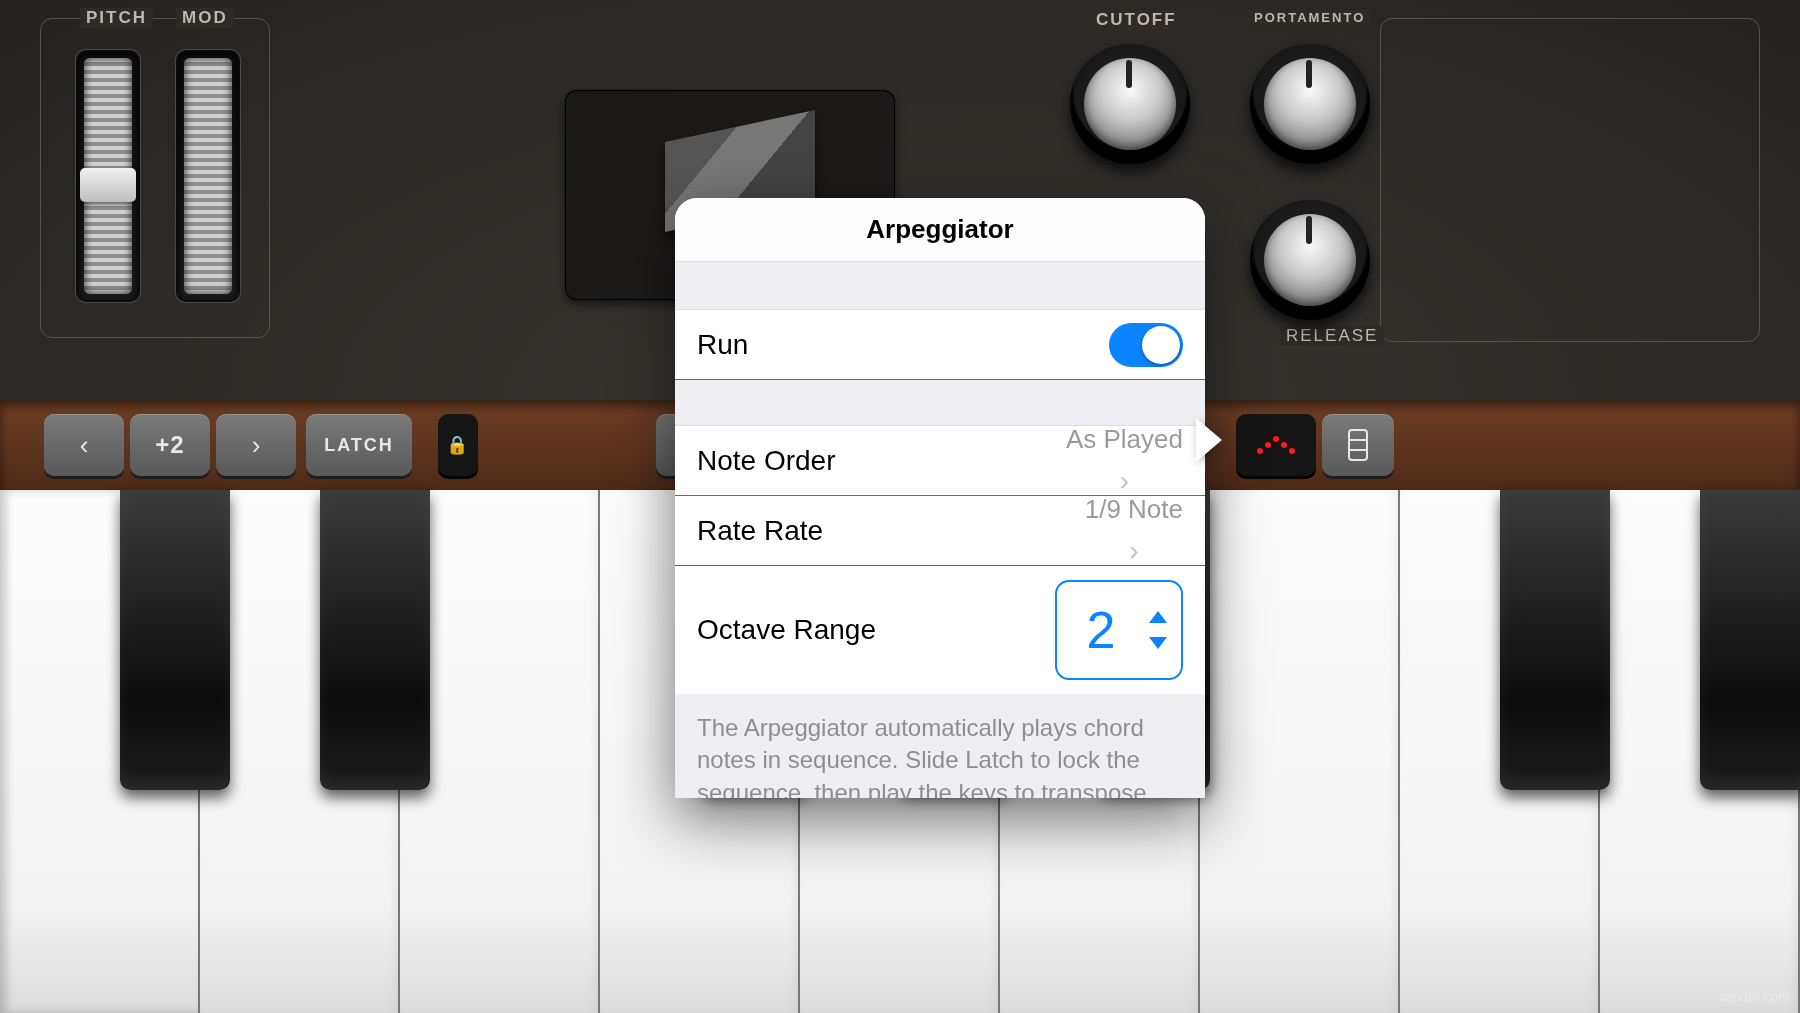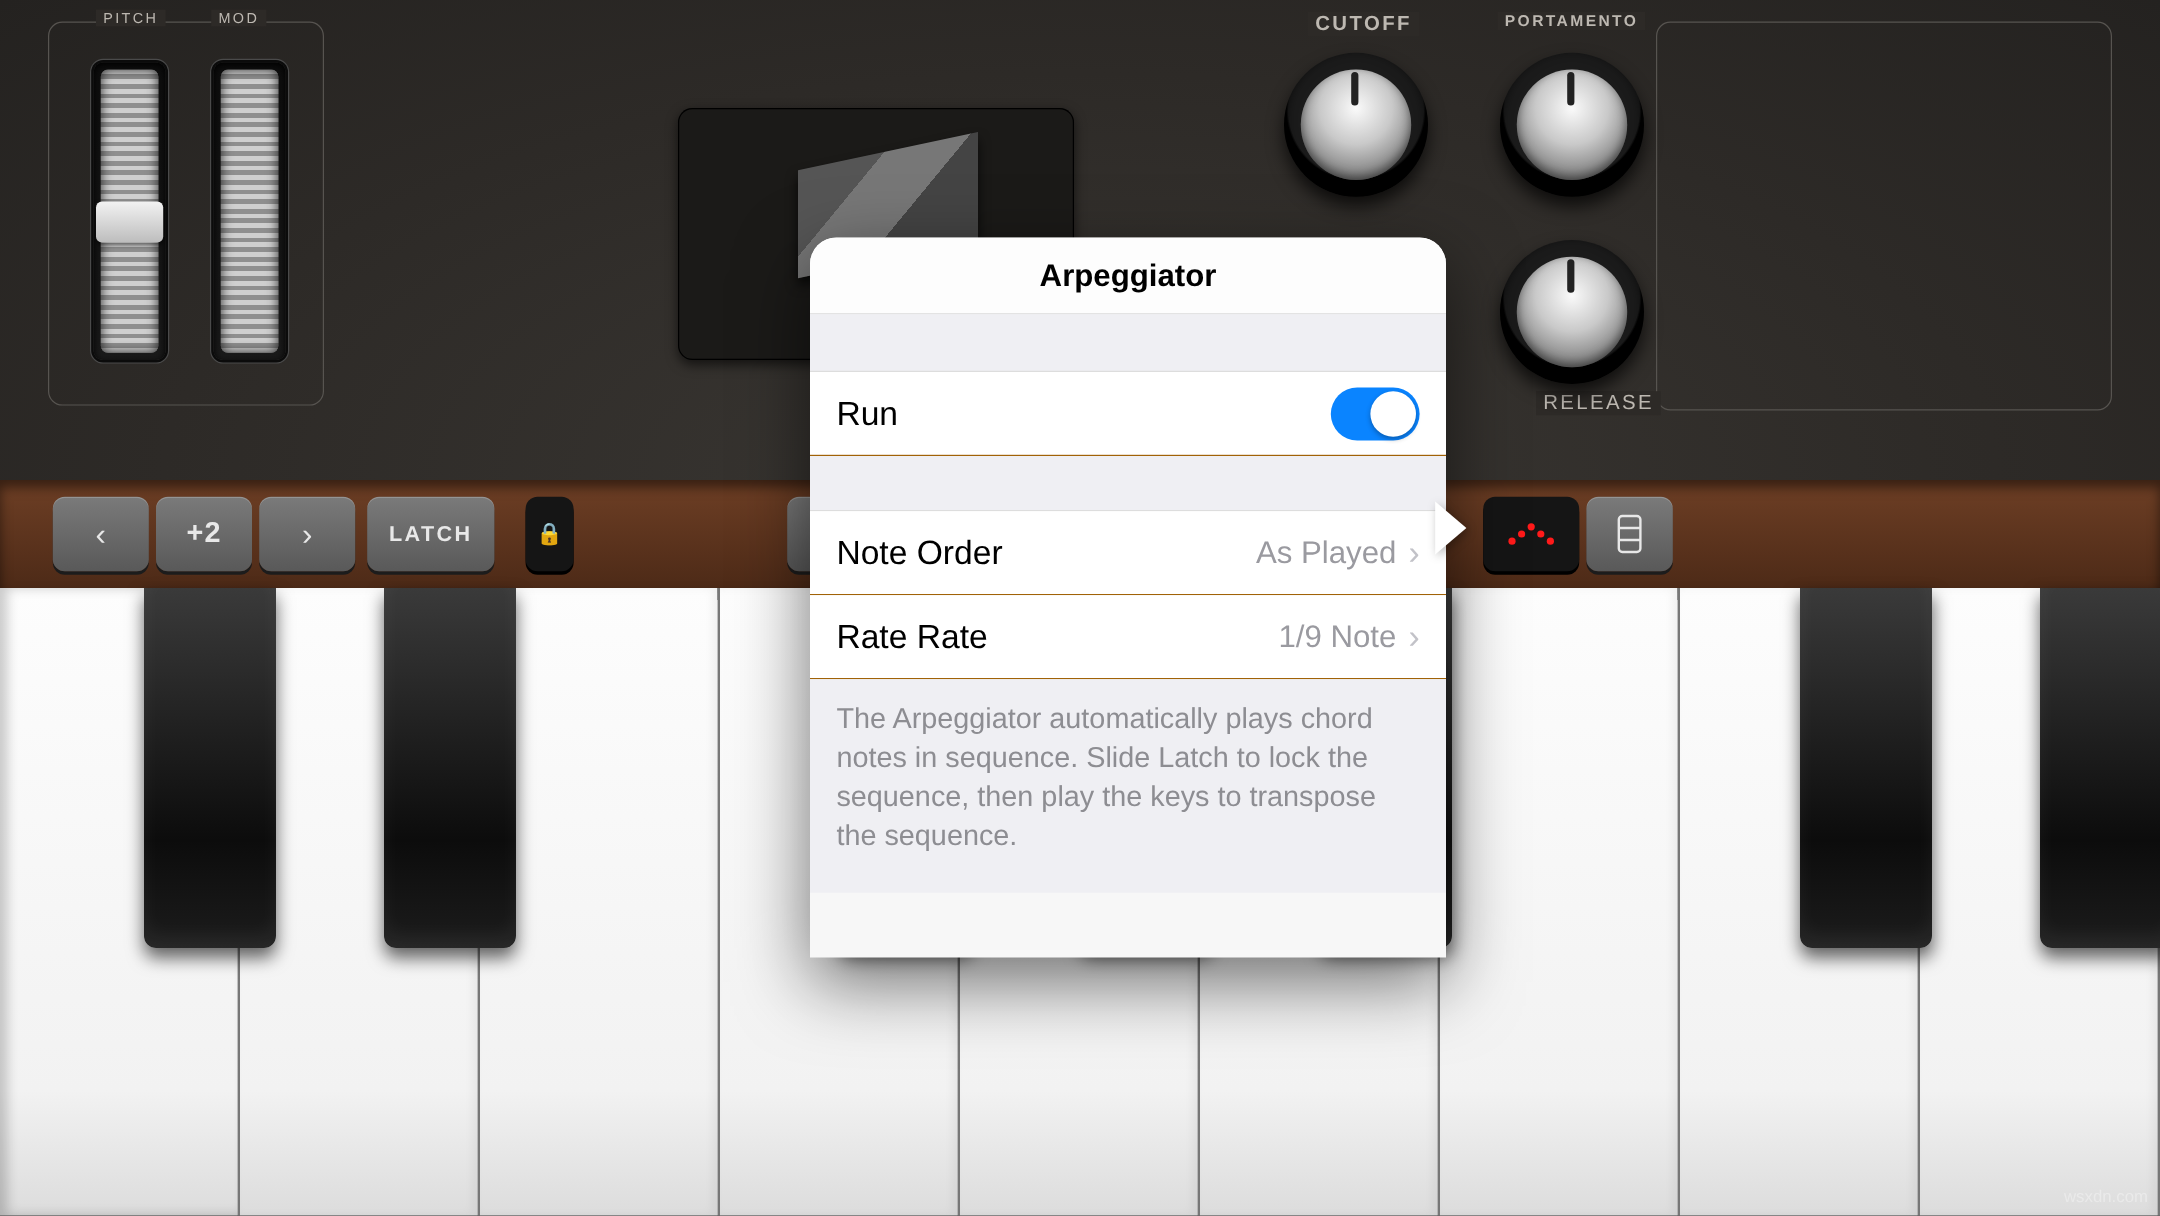--- a/index.html
+++ b/index.html
@@ -10,21 +10,21 @@
   .synth-panel {
     position: absolute; left: 0; top: 0; width: 1800px; height: 400px;
     background: radial-gradient(ellipse at 50% 100%, #3a3733 0%, #2d2a27 60%, #242220 100%);
   }
   .panel-frame {
     position: absolute; border: 1px solid #555; border-radius: 12px;
   }
   .frame-left  { left: 40px;  top: 18px; width: 230px; height: 320px; border-color:#575450;}
   .frame-right { right: 40px; top: 18px; width: 380px; height: 324px; border-color:#575450;}
   .frame-label {
-    position: absolute; top: 8px; font-size: 12px; letter-spacing: 2px; color: #bdb8b1; font-weight: 400;
+    position: absolute; top: 8px; font-size: 17px; letter-spacing: 2px; color: #bdb8b1; font-weight: 700;
     background: #2d2a27; padding: 0 6px;
   }
   
   .lbl-cutoff     { position:absolute; left:1090px; top:10px; font-size:17px; letter-spacing:2px; color:#bdb8b1; font-weight:600; background:#2d2a27; padding:0 6px;}
   .lbl-portamento { position:absolute; left:1248px; top:10px; font-size:13px; letter-spacing:2px; color:#bdb8b1; font-weight:600; background:#2d2a27; padding:0 6px;}
   .lbl-release    { position:absolute; left:1280px; top:326px; font-size:17px; letter-spacing:2px; color:#bdb8b1; font-weight:400; background:#2d2a27; padding:0 6px;}
 
   
   .wheel {
     position: absolute; width: 60px; height: 248px; border-radius: 8px;
@@ -127,21 +127,21 @@
     height:64px; display:flex; align-items:center; justify-content:center;
     font-size:26px; font-weight:600; color:#000; background:#fdfdfd; border-bottom:1px solid #ddd;
   }
   .popup-gap{ height:48px; background:#efeff3; border-bottom:1px solid #ddd;}
   .popup-gap.short{height:46px;}
   .row{
     display:flex; align-items:center; justify-content:space-between;
     background:#fff; padding:0 22px; border-bottom:1px solid #a16207;
   }
   .row-label{ font-size:28px; color:#000; }
-  .row-value{ font-size:26px; color:#9a9aa0; display:flex; align-items:center; gap:10px;}
+  .row-value{ font-size:26px; color:#9a9aa0; display:flex; align-items:center; gap:10px;flex-direction:column;}
   .row-run{ height:70px;}
   .row-order{ height:70px;}
   .row-rate{ height:70px;}
   .row-octave{ height:128px;}
   .chevron{ color:#c2c2c8; font-size:28px;}
   .switch{
     width:74px; height:44px; border-radius:22px; background:#0a84ff; position:relative;
   }
   .switch::after{
     content:""; position:absolute; right:3px; top:3px; width:38px; height:38px; border-radius:50%;
@@ -259,18 +259,28 @@
   </div>
 
   <div class="row row-rate">
     <span class="row-label">Rate Rate</span>
     <span class="row-value">
       <span>1/9 Note</span>
       <span class="chevron">›</span>
     </span>
   </div>
 
+  <div class="row row-octave" style="border-bottom:none;">
+    <span class="row-label">Octave Range</span>
+    <div class="stepper">
+      <span class="stepper-value">2</span>
+      <div class="stepper-arrows">
+        <div class="mini-arrow up"></div>
+        <div class="mini-arrow down"></div>
+      </div>
+    </div>
+  </div>
 
   <div class="popup-desc">The Arpeggiator automatically plays chord notes in sequence. Slide Latch to lock the sequence, then play the keys to transpose the sequence.</div>
 </div>
 <div class="popup-arrow"></div>
 
 <div class="watermark">wsxdn.com</div>
 
 </body></html>

